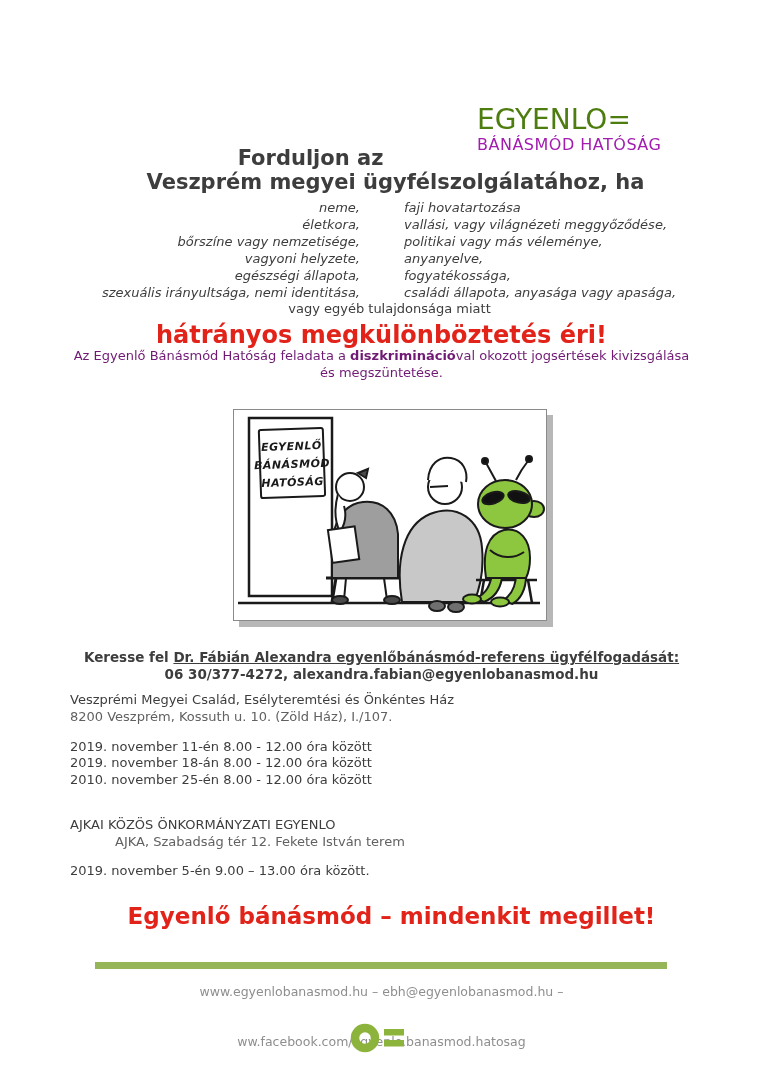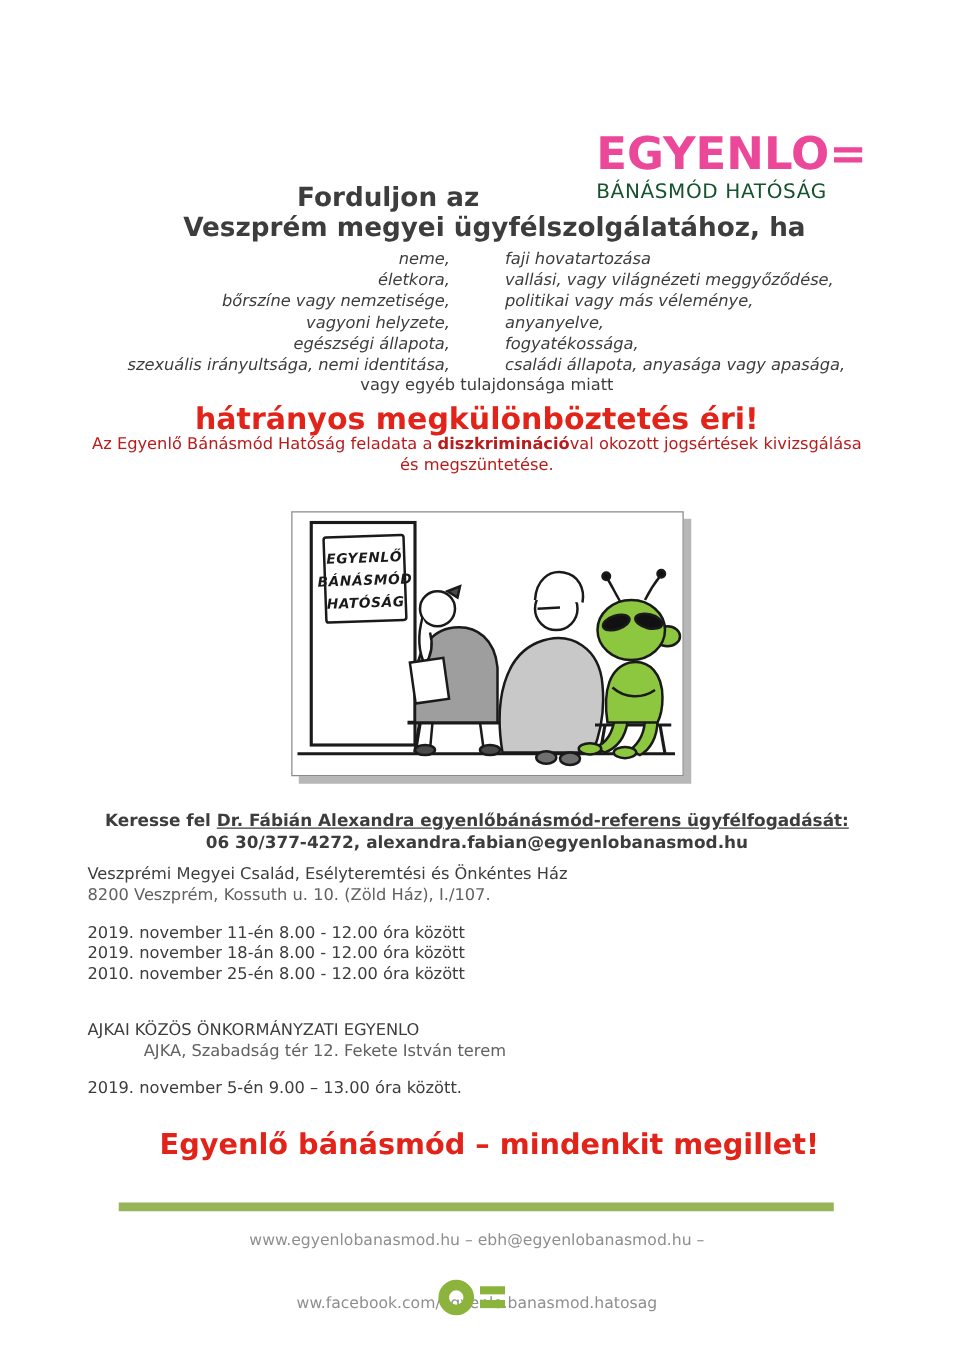--- a/index.html
+++ b/index.html
@@ -3,41 +3,41 @@
 <meta charset="utf-8">
 <style>
   html, body { margin:0; padding:0; background:#ffffff; }
   .page {
     position:relative; width:763px; height:1080px; margin:0 auto;
     background:#ffffff; overflow:hidden;
     font-family:"DejaVu Sans", sans-serif; color:#3d3d3d;
   }
   
   .brand { position:absolute; left:477px; top:106px; line-height:1; }
-  .brand-title { font-size:36px; font-weight:bold; color:#ec4899; letter-spacing:0; }
-  .brand-sub { font-size:16px; color:#14532d; letter-spacing:0.5px; margin-top:3px; }
+  .brand-title { font-size:28px; font-weight:normal; color:#4d7c0f; letter-spacing:0; }
+  .brand-sub { font-size:16px; color:#a21caf; letter-spacing:0.5px; margin-top:3px; }
 
   
   .title-line { position:absolute; left:0; width:763px; text-align:center;
     font-weight:bold; font-size:21px; color:#3d3d3d; }
   .title-line1 { top:146px; transform:translateX(-71px); }
   .title-line2 { top:170px; transform:translateX(14px); }
 
   
   .attr-grid { position:absolute; top:199px; left:0; width:763px; font-size:13px;font-style:italic; }
   .attr-row { display:flex; line-height:17px; }
   .attr-left { width:381px; text-align:right; padding-right:21px; box-sizing:border-box; }
   .attr-right { flex:1; text-align:left; padding-left:23px; }
   .attr-closing { position:absolute; top:301px; left:0; width:763px; text-align:center;
     font-size:13px; transform:translateX(8px); }
 
   .alert-heading { position:absolute; top:321px; left:0; width:763px; text-align:center;
     font-size:24px; font-weight:bold; color:#e2231a; }
   .mission { position:absolute; top:347px; left:0; width:763px; text-align:center;
-    font-size:13px; line-height:17px; color:#b91c1c; }
+    font-size:13px; line-height:17px; color:#701a75; }
   .mission b { font-weight:bold; }
 
   
   .cartoon-frame { position:absolute; left:233px; top:409px; width:312px; height:210px;
     background:#ffffff; border:1px solid #8a8a8a; box-shadow:6px 6px 0 0 #b7b7b7; }
   .cartoon-frame svg { display:block; }
   .sign-text { font-family:"DejaVu Sans", sans-serif; font-size:11px; font-weight:bold;
     font-style:italic; fill:#1a1a1a; letter-spacing:0.5px; }
 
   

